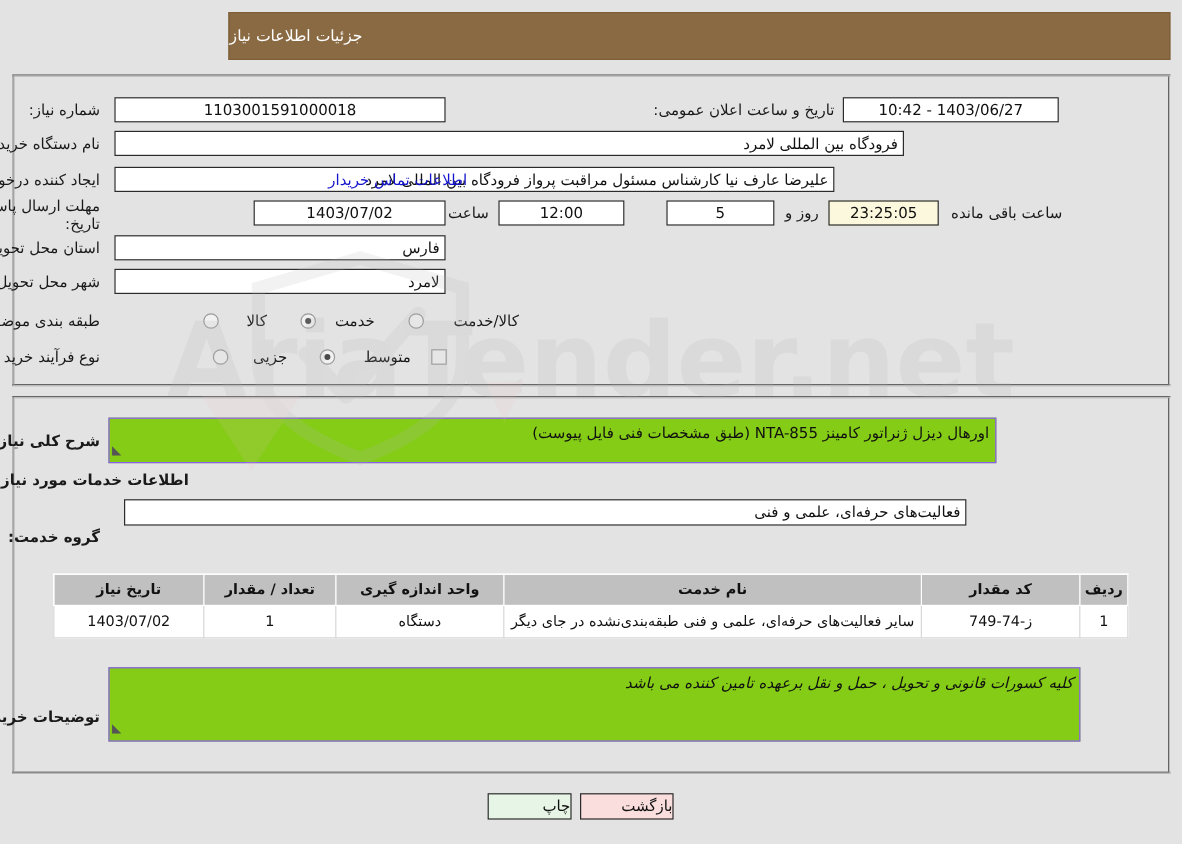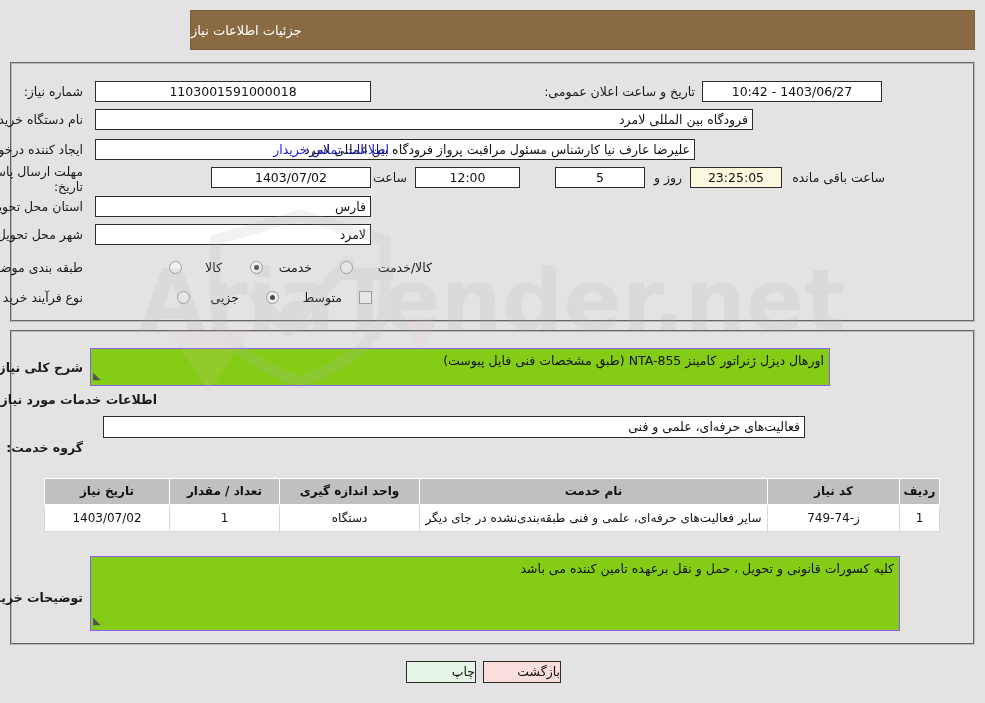--- a/index.html
+++ b/index.html
@@ -275,41 +275,41 @@
       <col style="width:40px">
       <col style="width:132px">
       <col style="width:348px">
       <col style="width:140px">
       <col style="width:110px">
       <col style="width:125px">
     </colgroup>
     <thead>
       <tr>
         <th>ردیف</th>
-        <th>کد نیاز</th>
+        <th>کد مقدار</th>
         <th>نام خدمت</th>
         <th>واحد اندازه گیری</th>
         <th>تعداد / مقدار</th>
         <th>تاریخ نیاز</th>
       </tr>
     </thead>
     <tbody>
       <tr>
         <td>1</td>
         <td>ز-74-749</td>
         <td>سایر فعالیت‌های حرفه‌ای، علمی و فنی طبقه‌بندی‌نشده در جای دیگر</td>
         <td>دستگاه</td>
         <td>1</td>
         <td>1403/07/02</td>
       </tr>
     </tbody>
   </table>
 
   <div class="lbl bold" style="right:902px; top:590px;">توضیحات خریدار:</div>
-  <div class="ta" style="right:85px; top:556px; width:810px; height:75px;">
+  <div class="ta" style="right:85px; top:556px; width:810px; height:62px;font-style:italic;">
     <span>کلیه کسورات قانونی و تحویل ، حمل و نقل برعهده تامین کننده می باشد</span>
     <span class="grip">◢</span>
   </div>
 
   <div class="btn" id="btn-print">چاپ</div>
   <div class="btn" id="btn-back">بازگشت</div>
 
 </div>
 
 </body></html>

